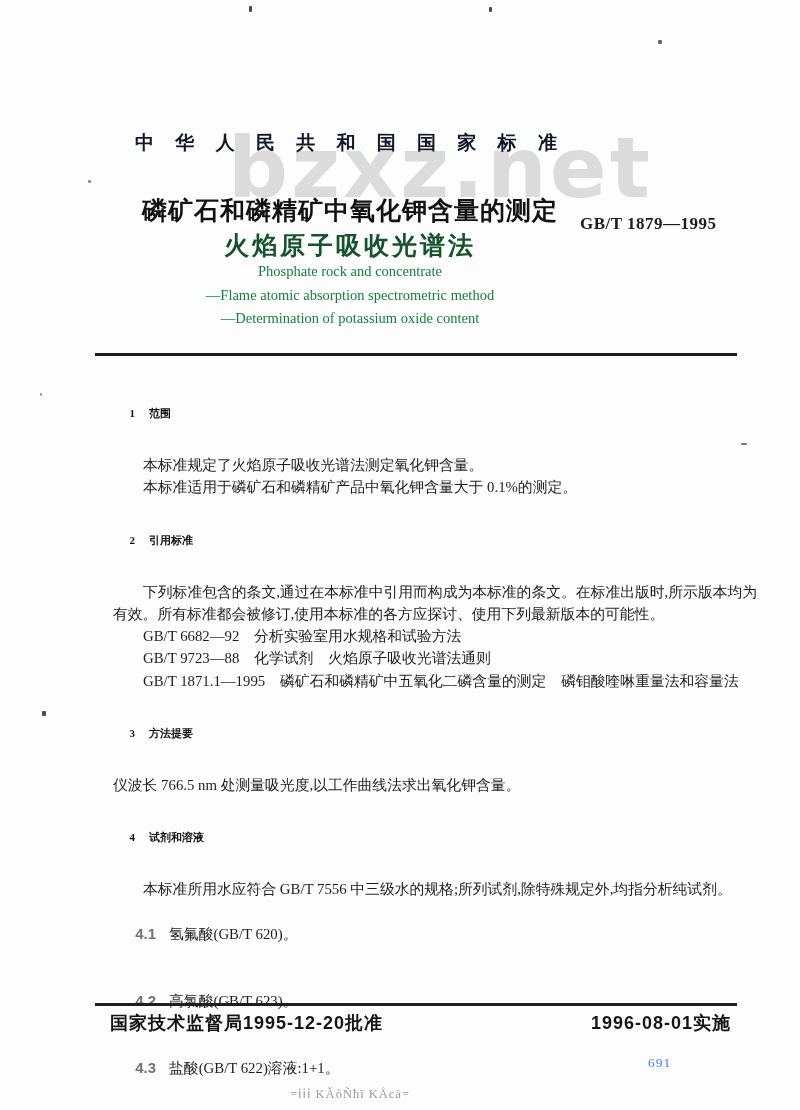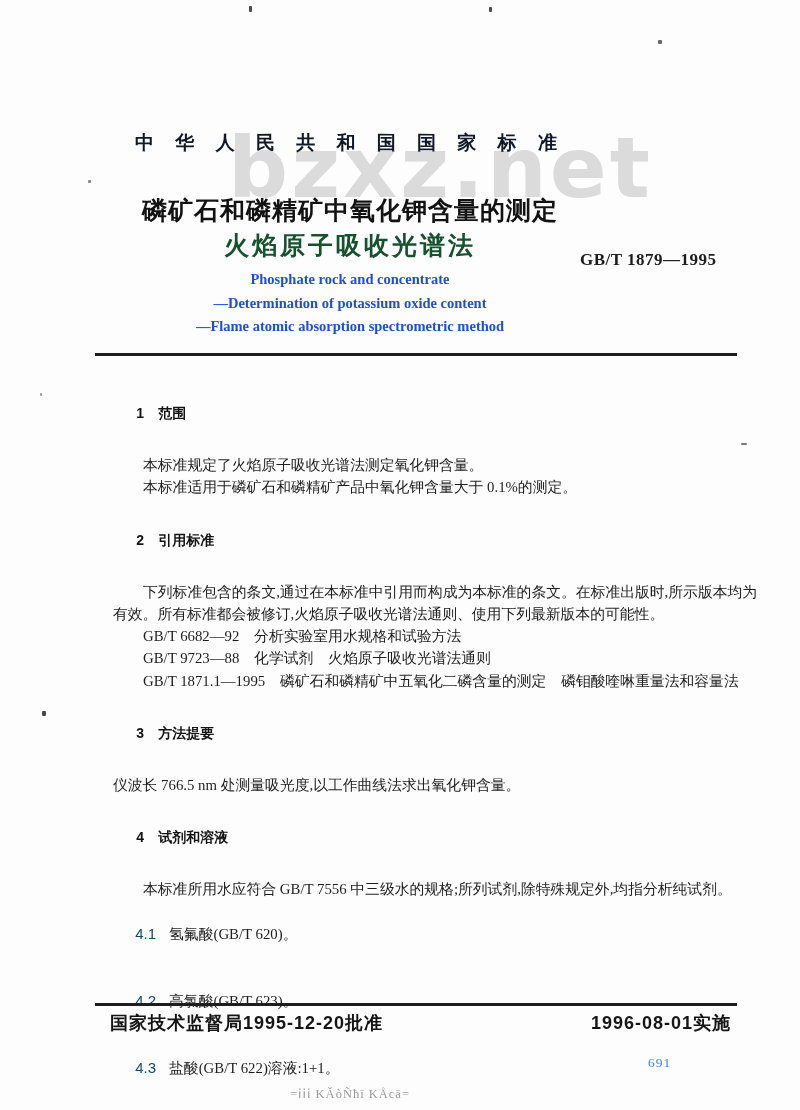--- a/index.html
+++ b/index.html
@@ -20,39 +20,39 @@
     font-size:19px; letter-spacing:8px; color:#0f172a; white-space:pre;
   }
   .title1 {
     margin-top:39px; font-family:"Liberation Sans", sans-serif; font-weight:bold;
     font-size:25px; letter-spacing:1px; color:#121212; line-height:30px; white-space:pre;
   }
   .title2 {
     margin-top:5px; font-family:"Liberation Sans", sans-serif; font-weight:bold;
     font-size:25px; letter-spacing:3px; color:#14532d; line-height:30px; white-space:pre;
   }
-  .english { margin-top:8px; font-weight:bold; font-size:14.5px; line-height:23.5px; color:#1d4ed8; }
+  .english { font-weight:normal; font-size:14.5px; line-height:23.5px; color:#15803d; }
   .std-number {
     position:absolute; left:580px; top:214px; z-index:2;
-    font-family:"Liberation Serif", serif; font-weight:bold; font-size:17px; letter-spacing:0.5px;margin-top:36px;
+    font-family:"Liberation Serif", serif; font-weight:bold; font-size:17px; letter-spacing:0.5px;
   }
   .rule-top    { position:absolute; left:95px; top:353px;  width:642px; height:3px; background:#1e1e1e; z-index:2; }
   .rule-bottom { position:absolute; left:95px; top:1003px; width:642px; height:3px; background:#1e1e1e; z-index:2; }
   
   .doc-body { position:absolute; left:113px; top:372px; width:650px; z-index:2; font-size:14.8px; line-height:22.3px; }
   .sec-heading {
-    font-family:Liberation Sans, sans-serif; font-weight:bold;
-    font-size:14px; color:#131313; margin:8px 0; white-space:pre; line-height:22px;
+    font-family:Liberation Serif, serif; font-weight:bold;
+    font-size:11px; color:#131313; margin:8px 0; white-space:pre; line-height:22px;
   }
   .sec-heading .num { margin-right:14px; }
   .line { white-space:pre; }
   .indent { padding-left:30px; }
   .clause-num {
-    font-family:"Liberation Sans", sans-serif; font-weight:normal;
-    font-size:15px; margin-right:13px; color:#0c4a6e;
+    font-family:"Liberation Sans", sans-serif; font-weight:bold;
+    font-size:15px; margin-right:13px; color:#737373;
   }
   
   .footer-left, .footer-right {
     position:absolute; top:1011px; z-index:2;
     font-family:"Liberation Sans", sans-serif; font-weight:bold;
     font-size:18px; letter-spacing:1px; color:#151515; white-space:pre;
   }
   .footer-left { left:110px; }
   .footer-right { right:69px; }
   .page-num { position:absolute; left:648px; top:1055px; font-size:13.5px; letter-spacing:1px; color:#3b82f6; z-index:2; }
@@ -68,42 +68,42 @@
 <div class="page">
 
   <div class="watermark">bzxz.net</div>
 
   <div class="header-center">
     <div class="std-label">中 华 人 民 共 和 国 国 家 标 准</div>
     <div class="title1">磷矿石和磷精矿中氧化钾含量的测定</div>
     <div class="title2">火焰原子吸收光谱法</div>
     <div class="english">
       <div>Phosphate rock and concentrate</div>
+      <div>—Flame atomic absorption spectrometric method</div>
       <div>—Determination of potassium oxide content</div>
-      <div>—Flame atomic absorption spectrometric method</div>
     </div>
   </div>
 
   <div class="std-number">GB/T 1879—1995</div>
 
   <div class="rule-top"></div>
 
   <div class="doc-body">
 
     <div class="sec-heading">
       <span class="num">1</span><span>范围</span>
     </div>
     <div class="line indent">本标准规定了火焰原子吸收光谱法测定氧化钾含量。</div>
     <div class="line indent">本标准适用于磷矿石和磷精矿产品中氧化钾含量大于 0.1%的测定。</div>
 
     <div class="sec-heading">
       <span class="num">2</span><span>引用标准</span>
     </div>
     <div class="line indent">下列标准包含的条文,通过在本标准中引用而构成为本标准的条文。在标准出版时,所示版本均为</div>
-    <div class="line">有效。所有标准都会被修订,火焰原子吸收光谱法通则、使用下列最新版本的可能性。</div>
+    <div class="line">有效。所有标准都会被修订,使用本标准的各方应探讨、使用下列最新版本的可能性。</div>
     <div class="line indent">GB/T 6682—92　分析实验室用水规格和试验方法</div>
     <div class="line indent">GB/T 9723—88　化学试剂　火焰原子吸收光谱法通则</div>
     <div class="line indent">GB/T 1871.1—1995　磷矿石和磷精矿中五氧化二磷含量的测定　磷钼酸喹啉重量法和容量法</div>
 
     <div class="sec-heading">
       <span class="num">3</span><span>方法提要</span>
     </div>
     <div class="line">仪波长 766.5 nm 处测量吸光度,以工作曲线法求出氧化钾含量。</div>
 
     <div class="sec-heading">

